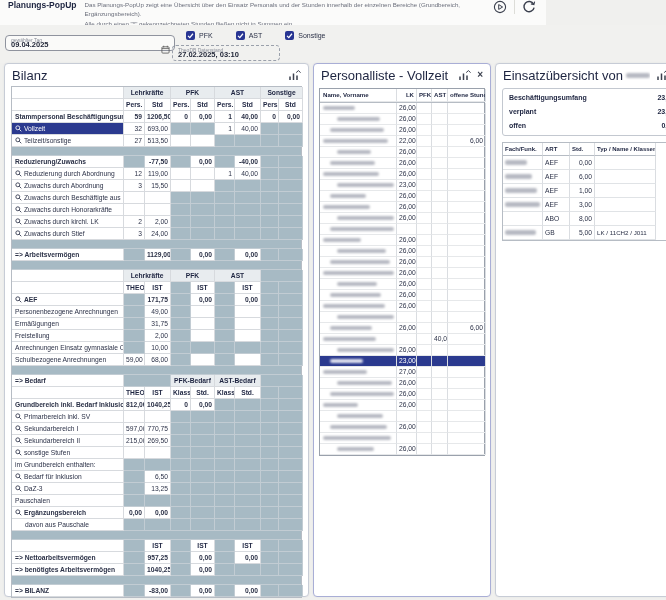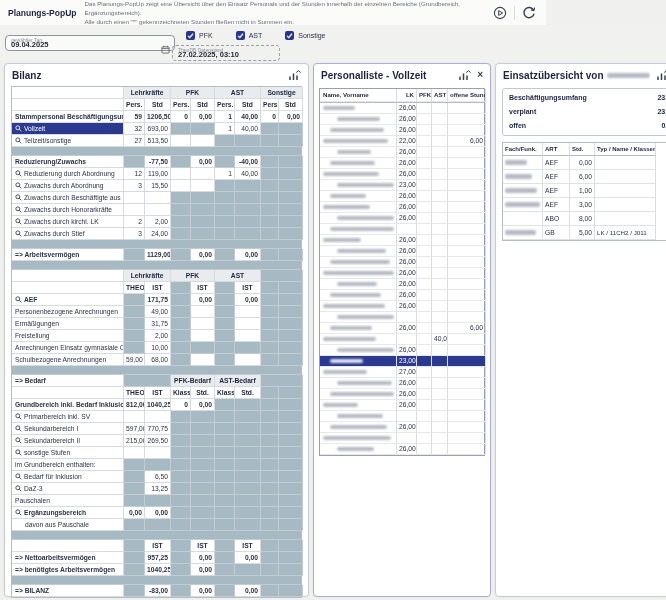--- a/index.html
+++ b/index.html
@@ -1,21 +1,21 @@
 <!DOCTYPE html>
 <html><head>
 <meta charset="utf-8">
 <style>
   html,body{margin:0;padding:0}
   body{width:666px;height:600px;overflow:hidden;position:relative;
        font-family:"Liberation Sans",sans-serif;background:#f0f0ee;color:#2b3147}
 
   
   .topbar{position:absolute;left:0;top:0;width:546px;height:25px;background:#fbfbfa;
-          border-bottom:1px solid #e6e6e3;display:flex;align-items:center}
+          border-bottom:1px solid #e6e6e3;display:flex;align-items:flex-start}
   .apptitle{font-weight:bold;font-size:8.5px;color:#1d2440;padding:0 8px;white-space:nowrap}
   .desc{font-size:6.2px;color:#6b6f7c;line-height:1.5;flex:1;overflow:hidden}
   .topicons{display:flex;align-items:center;gap:7px;padding:0 10px}
   .vdiv{width:1px;height:14px;background:#ddddd8}
   .iconbtn{display:inline-flex;cursor:pointer}
 
   
   .filters{position:absolute;left:0;top:25px;width:666px;height:38px;background:#f1f1ef}
   .field{position:absolute;border:1px solid #8f939e;border-radius:4px;background:#fafaf9;box-sizing:border-box}
   .field .flabel{position:absolute;top:1px;left:5px;font-size:5px;color:#8a8e99;white-space:nowrap}
@@ -29,21 +29,21 @@
   .cb{width:9px;height:9px;background:#283593;border-radius:2px;display:inline-flex;align-items:center;justify-content:center}
   .cbx span.cblabel{font-size:7px;color:#2b3147}
 
   
   .panel{position:absolute;top:63px;height:534px;background:#fff;border:1px solid #c7ccd6;
          border-radius:4px;box-sizing:border-box;box-shadow:0 0 2px rgba(40,50,90,.08)}
   #bilanz-panel{left:4px;width:305px}
   #pl-panel{left:313px;width:178px;border-color:#a9aed6}
   #eu-panel{left:495px;width:194px}
   .phead{height:22px;display:flex;align-items:center;padding:0 7px}
-  .ptitle{font-weight:bold;font-size:10px;color:#1d2440;flex:1;white-space:nowrap;overflow:hidden;display:flex;align-items:center;gap:3px}
+  .ptitle{font-weight:normal;font-size:13px;color:#1d2440;flex:1;white-space:nowrap;overflow:hidden;display:flex;align-items:center;gap:3px}
   .picon{display:inline-flex;margin-left:6px;cursor:pointer}
   .xbtn{font-size:10px;font-weight:bold;color:#3a3f4d;line-height:10px;margin-left:6px;cursor:pointer}
 
   
   #bilanz-body{margin:0 6px;border:1px solid #b6bcc4}
   .brow{display:grid;grid-template-columns:112px 21px 26px 20px 24px 20px 26px 18px 24px;height:12px;line-height:11px}
   .brow.spacer{display:block;height:8px;background:#a7bac4;border-bottom:1px solid #c2ccd3}
   .bcell{font-size:6.7px;background:#fff;border-right:1px solid #d7dade;border-bottom:1px solid #d7dade;
          box-sizing:border-box;overflow:hidden;white-space:nowrap;padding:0 2px}
   .bcell.g{background:#a7bac4;border-right-color:#c2ccd3;border-bottom-color:#c2ccd3}

